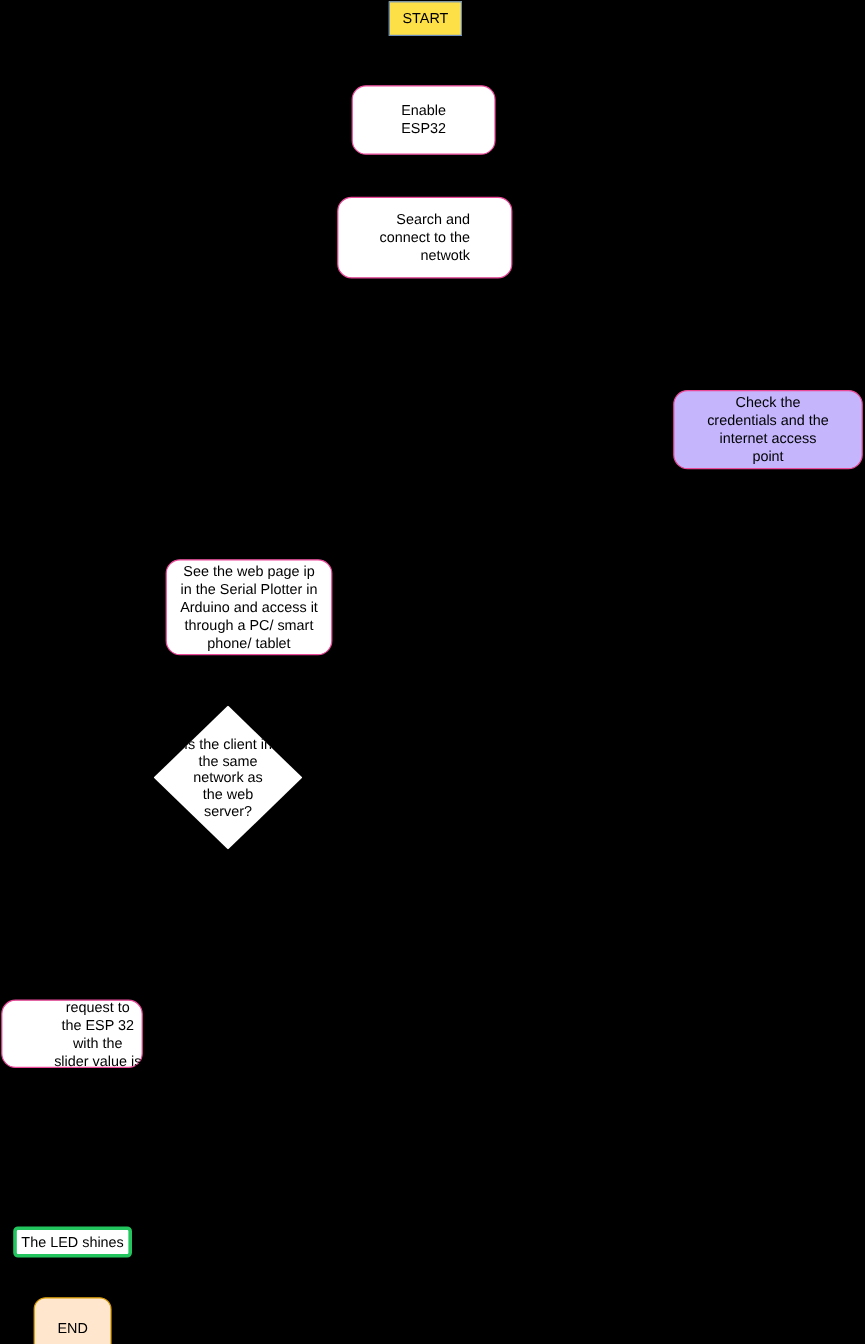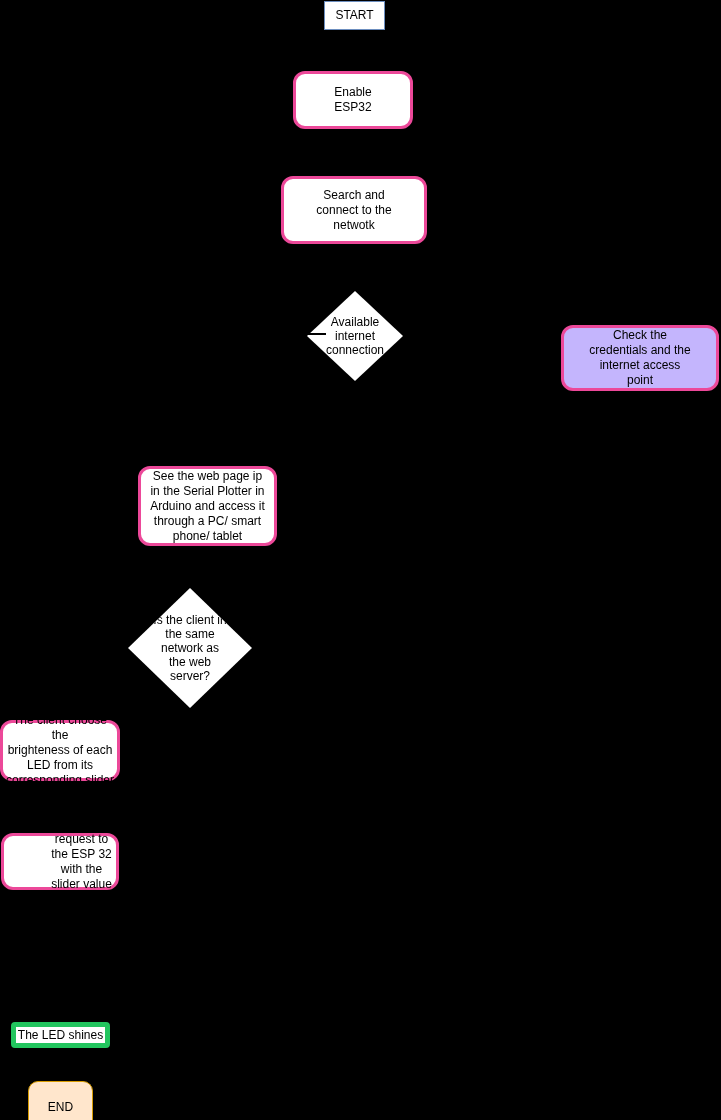--- a/index.html
+++ b/index.html
@@ -19,104 +19,97 @@
     justify-content: center;
     text-align: center;
     font-size: 12px;
     line-height: 15px;
     color: #000;
     white-space: pre-line;
     z-index: 1;
   }
   .rounded {
     background: #fff;
-    border: 3px solid #ec4899;
+    border: 1px solid #ec4899;
     border-radius: 12px;
   }
   .rect {
     background: #dae8fc;
     border: 1px solid #6c8ebf;
   }
   .terminator-end {
     background: #ffe6cc;
     border: 1px solid #d79b00;
     border-radius: 10px;
   }
   .diamond {
     background: #fff;
     clip-path: polygon(50% 0, 100% 50%, 50% 100%, 0 50%);
     line-height: 14px;
   }
   .small-rounded {
     background: #fff;
-    border: 5px solid #22c55e;
+    border: 3px solid #22c55e;
     border-radius: 4px;
   }
   .frag {
     position: absolute;
     background: #000;
     z-index: 2;
   }
   
   #n-start            { left: 324px; top: 1px;    width: 61px;  height: 29px; }
   #n-enable           { left: 293px; top: 71px;   width: 120px; height: 58px; }
-  #n-search           { left: 281px; top: 176px;  width: 146px; height: 68px; }
+  #n-search           { left: 281px; top: 164px;  width: 146px; height: 68px; text-align: right; }
   #n-d1               { left: 307px; top: 291px;  width: 96px;  height: 90px; }
   #n-check            { left: 561px; top: 302px;  width: 158px; height: 66px; }
   #n-webpage          { left: 138px; top: 466px;  width: 139px; height: 80px; }
   #n-d2               { left: 128px; top: 588px;  width: 124px; height: 120px; }
   #n-client           { left: 380px; top: 620px;  width: 125px; height: 50px; }
   #n-choose           { left: 0px;   top: 720px;  width: 120px; height: 61px; line-height: 15px; }
   #n-http             { left: 1px;   top: 833px;  width: 118px; height: 57px; padding-left: 43px; }
   #n-pwm              { left: 1px;   top: 928px;  width: 117px; height: 65px; }
   #n-led              { left: 11px;  top: 1022px; width: 99px;  height: 26px; }
   #n-end              { left: 28px;  top: 1081px; width: 65px;  height: 52px; }
   #frag-d1-left       { left: 300px; top: 333px;  width: 26px;  height: 2px; }
   #frag-check-top     { left: 600px; top: 300px;  width: 2px;   height: 19px; }
 </style>
 </head>
 <body>
 
 <div id="canvas">
 
-  <div id="n-start" class="node rect" style="background-color: #ffffff; border-color: rgb(108, 142, 191);">START</div>
+  <div id="n-start" class="node rect" style="background-color: #fde047; border-color: rgb(108, 142, 191);">START</div>
 
   <div id="n-enable" class="node rounded" style="background-color: rgb(255, 255, 255);">Enable
 ESP32</div>
 
   <div id="n-search" class="node rounded" style="background-color: rgb(255, 255, 255);">Search and
 connect to the
 netwotk</div>
 
-  <div id="n-d1" class="node diamond" style="background-color: rgb(255, 255, 255);">Available
-internet
-connection</div>
 
   <div id="n-check" class="node rounded" style="background-color: #c4b5fd; margin-top: 23px;">Check the
 credentials and the
 internet access
 point</div>
 
   <div id="n-webpage" class="node rounded" style="background-color: rgb(255, 255, 255);">See the web page ip
 in the Serial Plotter in
 Arduino and access it
 through a PC/ smart
 phone/ tablet</div>
 
   <div id="n-d2" class="node diamond" style="background-color: rgb(255, 255, 255);">Is the client in
 the same
 network as
 the web
 server?</div>
 
 
-  <div id="n-choose" class="node rounded" style="background-color: rgb(255, 255, 255);">The client choose the
-brighteness of each
-LED from its
-corresponding slider</div>
 
   <div id="n-http" class="node rounded" style="background-color: rgb(255, 255, 255);">A HTTP request to
 the ESP 32 with the
 slider value is done</div>
 
 
   <div id="n-led" class="node small-rounded" style="background-color: rgb(255, 255, 255);">The LED shines</div>
 
   <div id="n-end" class="node terminator-end" style="background-color: rgb(255, 230, 204); border-color: rgb(215, 155, 0);">END</div>
 

